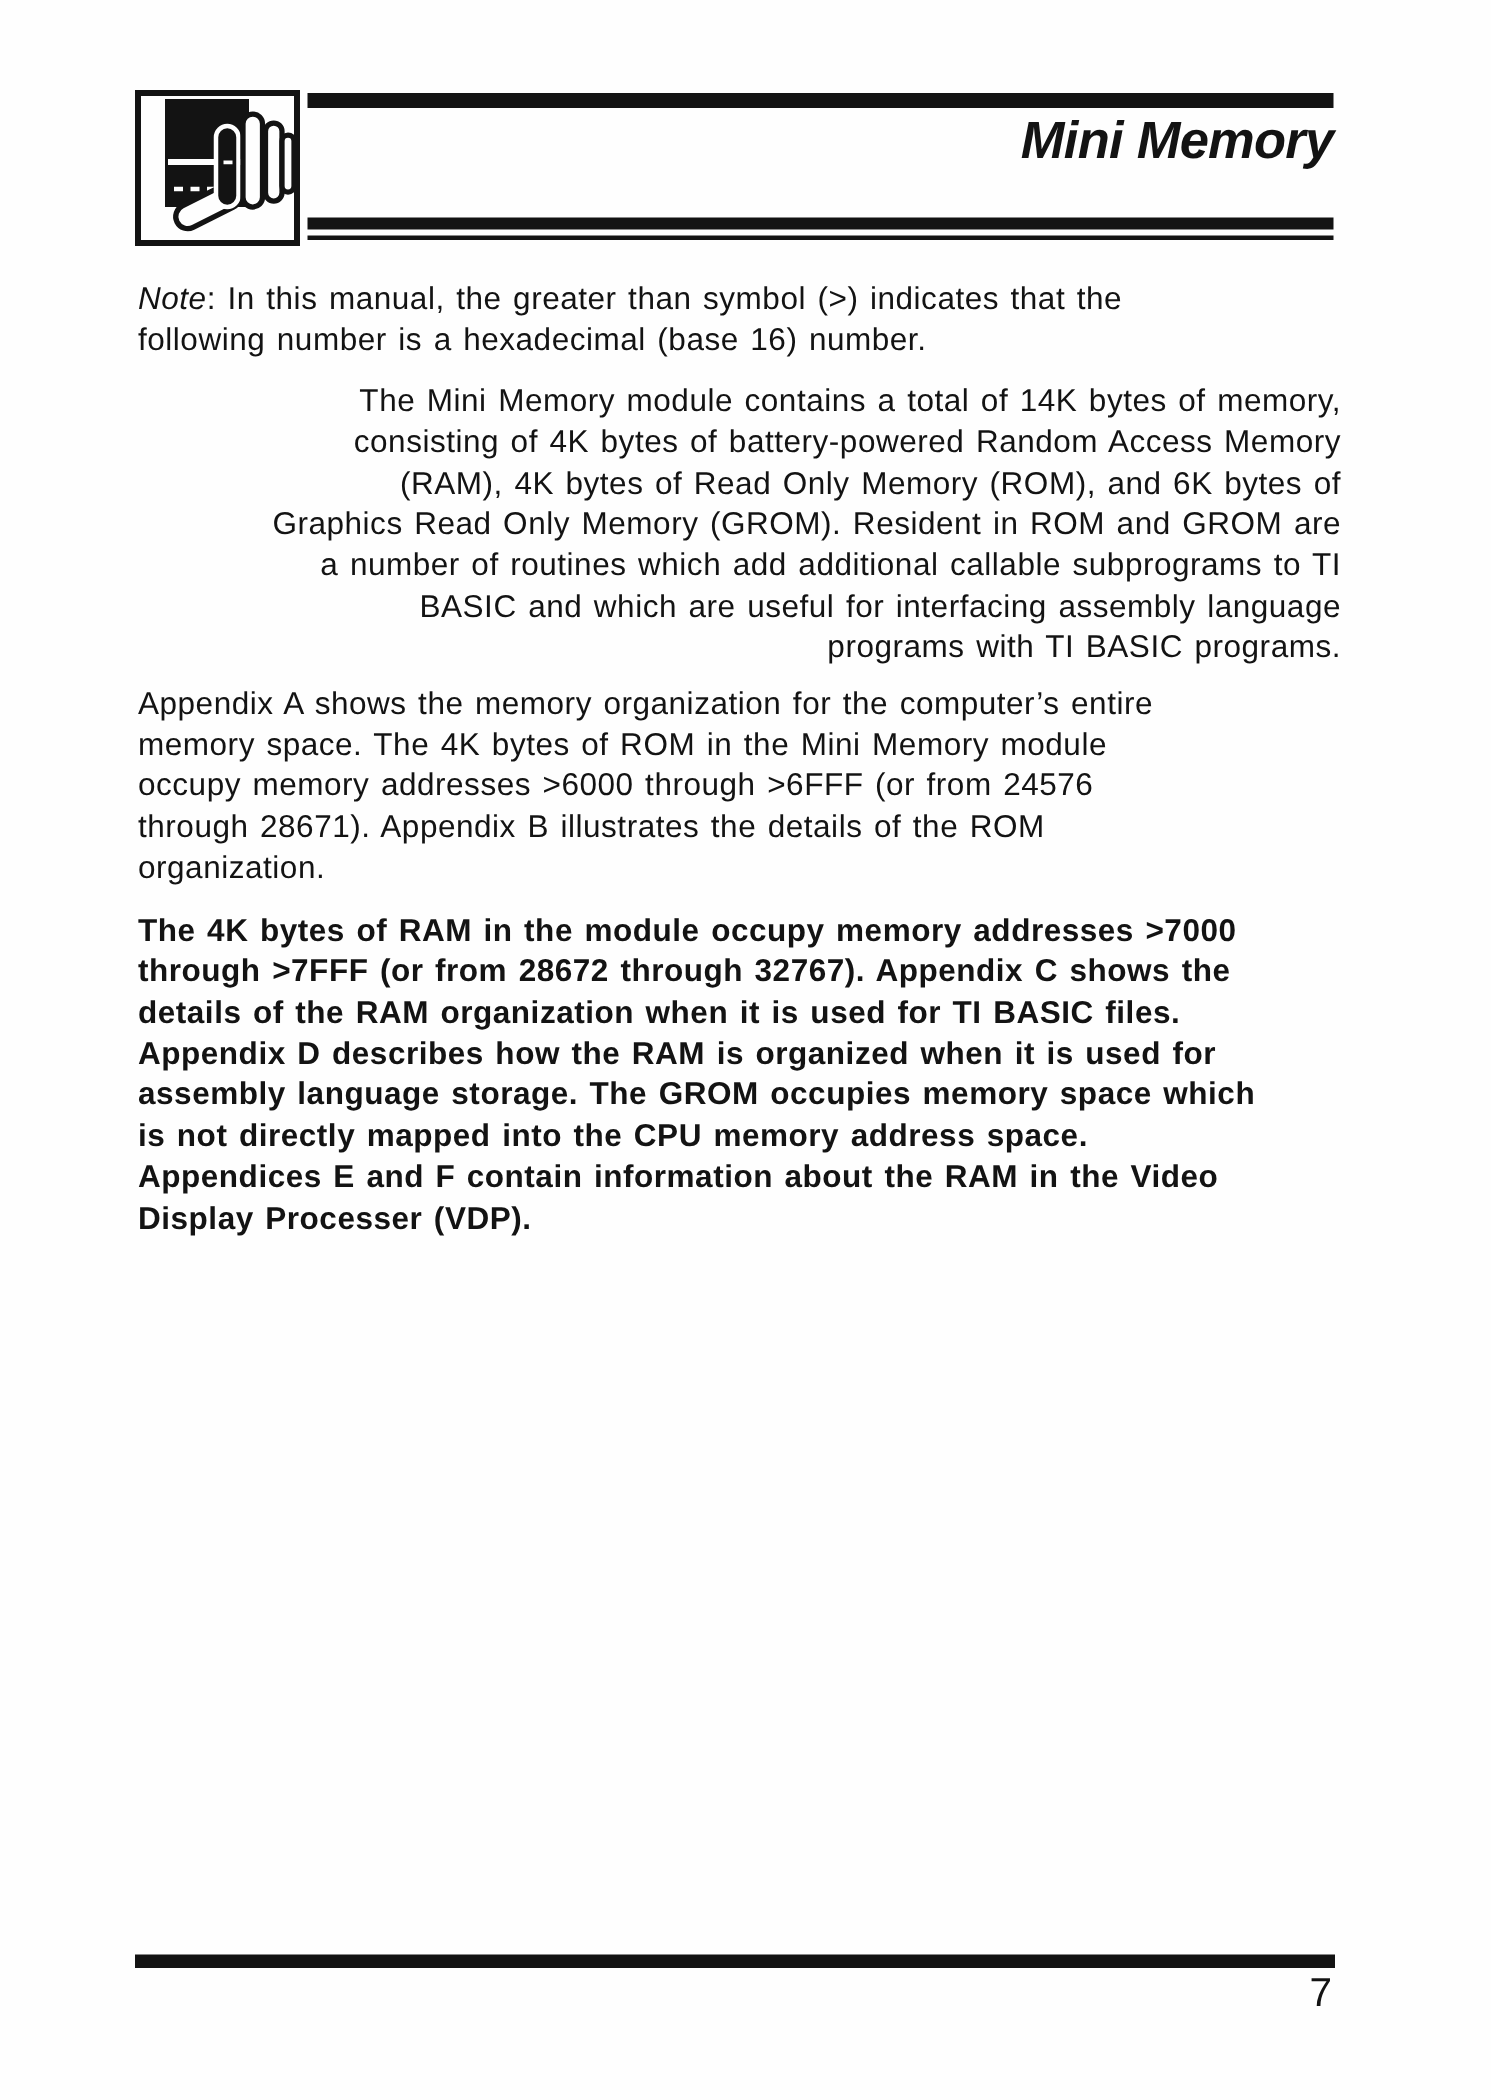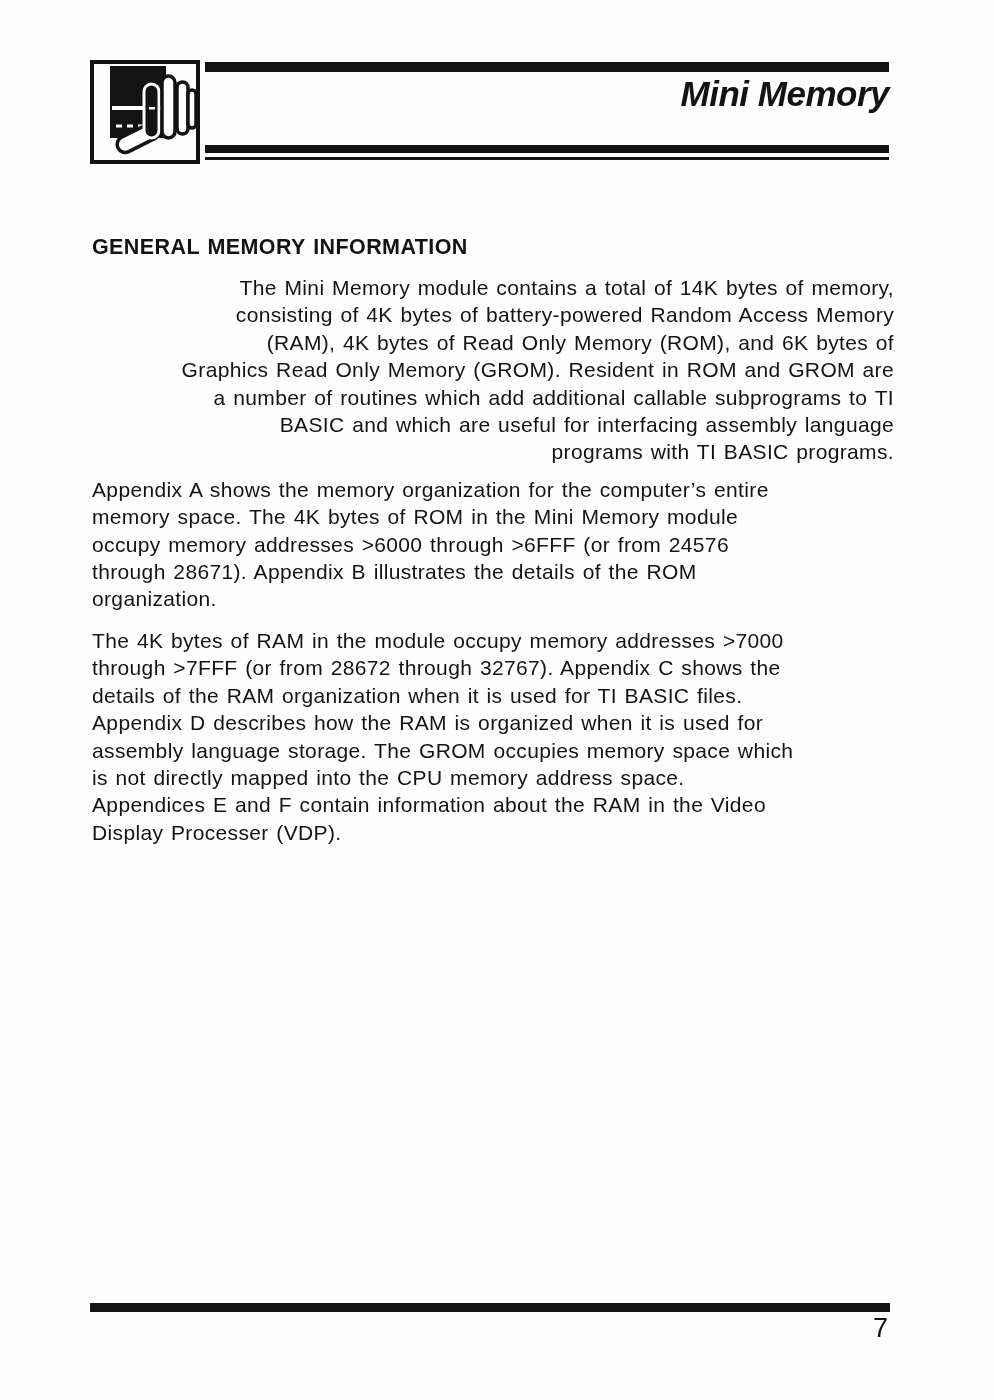--- a/index.html
+++ b/index.html
@@ -72,21 +72,21 @@
     margin-top: 56px !important;
     font-size: 21.5px;
     font-weight: bold;
     letter-spacing: 0.4px;
     line-height: 27px;
   }
   .note-para  { margin-top: 8px  !important; }
   .note-label { font-style: italic; }
   .para-memory { margin-top: 13px !important; text-align: right; }
   .para-rom    { margin-top: 10px !important; }
-  .para-ram    { margin-top: 14px !important; }
+  .para-ram    { margin-top: 14px !important; font-weight: bold; }
 
   
   .footer-rule {
     position: absolute;
     left: 90px; right: 104px; top: 1303px;
     height: 9px;
     background: var(--ink);
   }
   .page-number {
     position: absolute;
@@ -120,22 +120,23 @@
     </svg>
   </div>
 
   <div class="top-bar"></div>
   <div class="page-title">Mini Memory</div>
   <div class="rule-thick"></div>
   <div class="rule-thin"></div>
 
   <div class="content">
 
-    <h2 class="section-heading">GENERAL MEMORY INFORMATION</h2>
 
+    <p class="para note-para"><span class="note-label">Note</span><span>: In this manual, the greater than symbol (&gt;) indicates that the
+following number is a hexadecimal (base 16) number.</span></p>
 
     <p class="para para-memory">The Mini Memory module contains a total of 14K bytes of memory,
 consisting of 4K bytes of battery-powered Random Access Memory
 (RAM), 4K bytes of Read Only Memory (ROM), and 6K bytes of
 Graphics Read Only Memory (GROM). Resident in ROM and GROM are
 a number of routines which add additional callable subprograms to TI
 BASIC and which are useful for interfacing assembly language
 programs with TI BASIC programs.</p>
 
     <p class="para para-rom">Appendix A shows the memory organization for the computer’s entire

